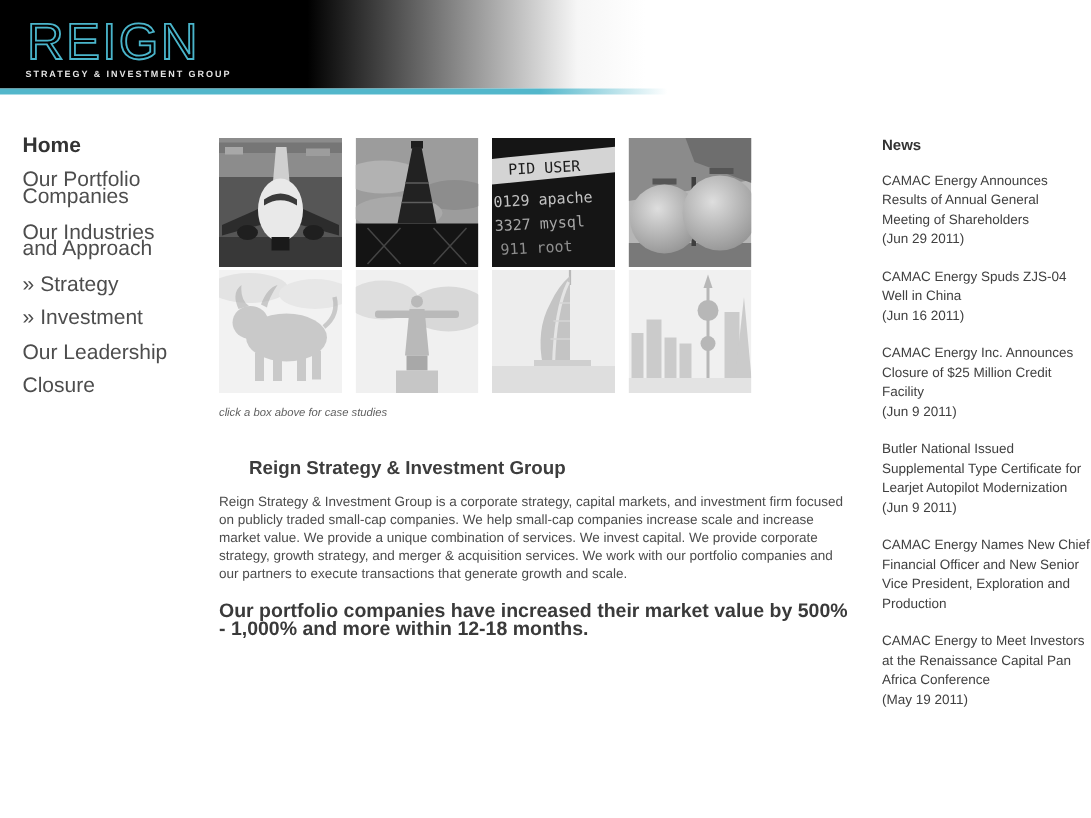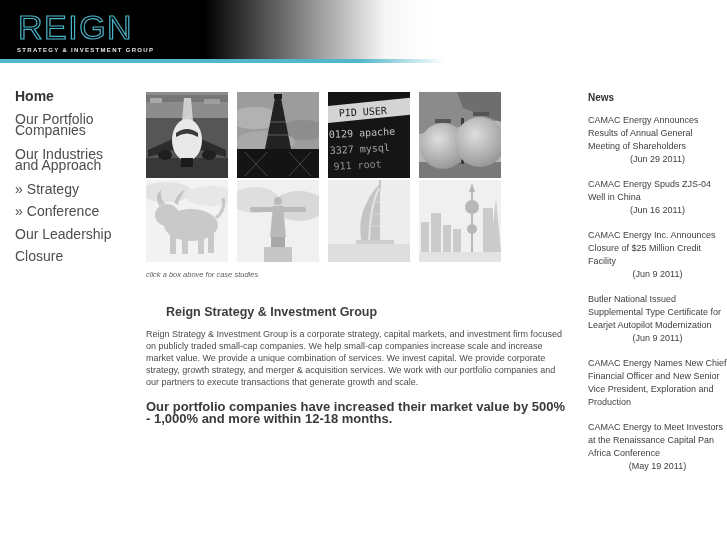--- a/index.html
+++ b/index.html
@@ -35,21 +35,21 @@
   .caption { margin-top:8px; font-size:7.5px; font-style:italic; color:#5f5f5f; }
   .page-title { margin-top:26px; font-size:12.5px; font-weight:bold; color:#3d3d3d;padding-left:20px; }
   .intro { margin-top:9px; font-size:9px; line-height:12px; color:#4c4c4c; }
   .highlight { margin-top:13px; font-size:13px; line-height:12px; font-weight:bold; color:#3a3a3a; }
 
   
   .news { position:absolute; left:588px; top:92px; width:139px; }
   .news-title { font-size:10px; font-weight:bold; color:#333; margin-bottom:11px; }
   .news-item { display:block; margin-bottom:12px; font-size:9px; line-height:13px;
     color:#404040; text-decoration:none; cursor:pointer; }
-  .news-item-date { display:block;text-align:center; }
+  .news-item-date { display:block; }
   .mono { font-family:"DejaVu Sans Mono", monospace; }
 </style>
 </head>
 <body>
 
 <div class="page">
 
   <div class="header">
     <div class="header-bg"></div>
     <div class="header-rule"></div>
@@ -62,21 +62,21 @@
   </div>
 
   <nav class="sidebar">
     <a class="nav-item active">Home</a>
     <a class="nav-item two-line">Our Portfolio Companies</a>
     <a class="nav-item two-line">Our Industries and Approach</a>
     <a class="nav-item">
       <span class="chevron">»</span><span>Strategy</span>
     </a>
     <a class="nav-item">
-      <span class="chevron">»</span><span>Conference</span>
+      <span class="chevron">»</span><span>Investment</span>
     </a>
     <a class="nav-item">Our Leadership</a>
     <a class="nav-item">Closure</a>
   </nav>
 
   <main class="main">
 
     <div class="gallery">
 
       <a class="tile" aria-label="airplane on runway">

